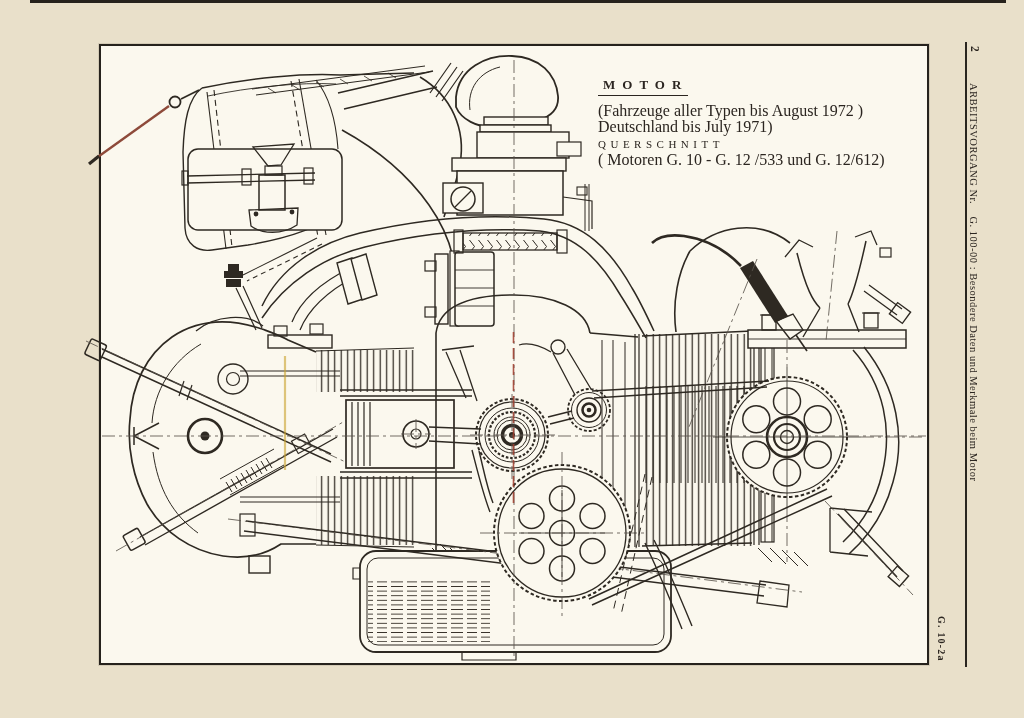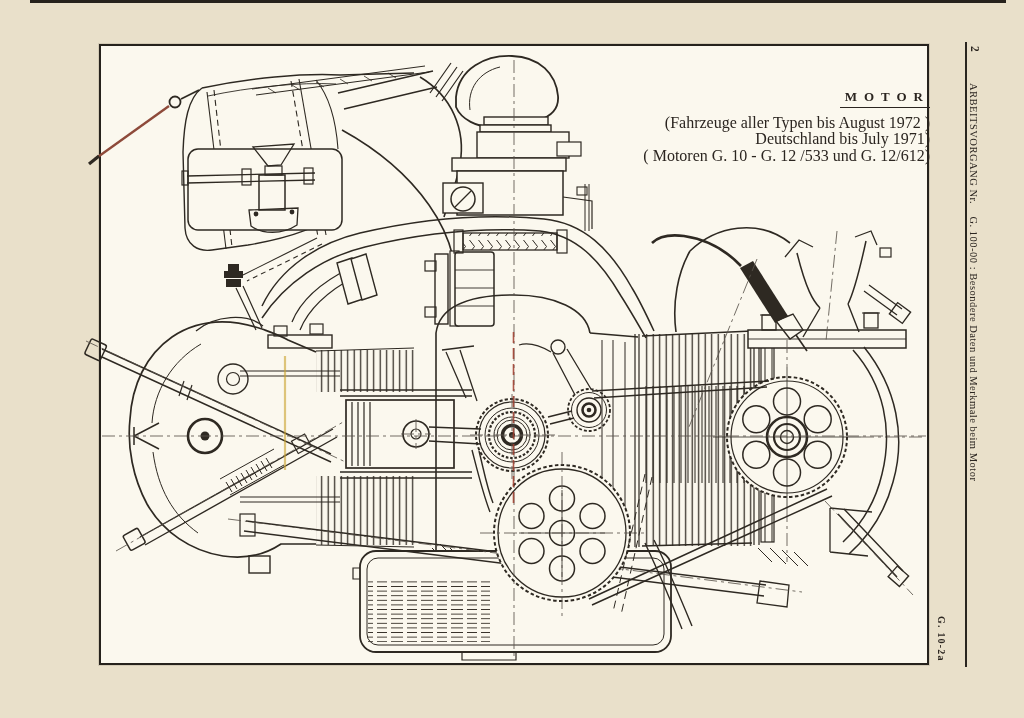--- a/index.html
+++ b/index.html
@@ -8,21 +8,21 @@
     background:#e9e0ca;
     font-family:"Liberation Serif", serif;color:#2b2520;
   }
   .topline{position:absolute;left:30px;top:0;width:976px;height:2.5px;background:#26221c}
   .sheet{position:absolute;left:99px;top:44px;width:826px;height:617px;background:#fbf8ee;border:2.5px solid #26221c;box-shadow:0 0 0 1px rgba(60,50,30,.12)}
   .vrule{position:absolute;left:965px;top:42px;width:2px;height:625px;background:#2a2620}
   .vtext{position:absolute;writing-mode:vertical-rl;white-space:pre;color:#2b2520}
   #pagenum{left:969px;top:46px;font-size:11.5px;font-weight:600}
   #sidecap{left:968px;top:83px;font-size:10.5px;letter-spacing:.5px}
   #sheetcode{left:936px;top:616px;font-size:10px;letter-spacing:1.2px;font-weight:600}
-  .titleblock{position:absolute;left:598px;top:88px;width:332px;text-align:right;line-height:16.5px}
+  .titleblock{position:absolute;left:598px;top:76px;width:332px;text-align:left;line-height:16.5px}
   .titleblock .head{font-size:13px;letter-spacing:7px;display:inline-block;border-bottom:1.3px solid #2b2520;padding:0 0 1px 5px;font-weight:600;margin-bottom:7px}
   .titleblock .ln{font-size:16px}
   .titleblock .sub{letter-spacing:4.5px;font-size:11px}
   svg#fig{position:absolute;left:0;top:0}
   #fig .dd{stroke:#5a544c;stroke-width:.85;fill:none;stroke-dasharray:13 4 3 4}
 </style>
 </head>
 <body>
 
 <div class="topline"></div>
@@ -305,19 +305,20 @@
       <path d="M513.5,332 V506" stroke="#a03b2c" stroke-width="1.6" stroke-dasharray="11 5" opacity=".85"></path>
       <path d="M285,356 V470" stroke="#c9a22b" stroke-width="2.2" opacity=".6"></path>
     </g>
   </g>
 </svg>
 
 <div class="titleblock">
   <div><span class="head">MOTOR</span></div>
   <div class="ln">(Fahrzeuge aller Typen bis August 1972 )</div>
   <div class="ln">Deutschland bis July 1971)</div>
+  <div class="ln sub">QUERSCHNITT</div>
   <div class="ln">( Motoren G. 10 - G. 12 /533 und G. 12/612)</div>
 </div>
 
 <div class="vrule"></div>
 <div class="vtext" id="pagenum">2</div>
 <div class="vtext" id="sidecap">ARBEITSVORGANG Nr.    G. 100-00 : Besondere Daten und Merkmale beim Motor</div>
 <div class="vtext" id="sheetcode">G. 10-2a</div>
 
 </body></html>

